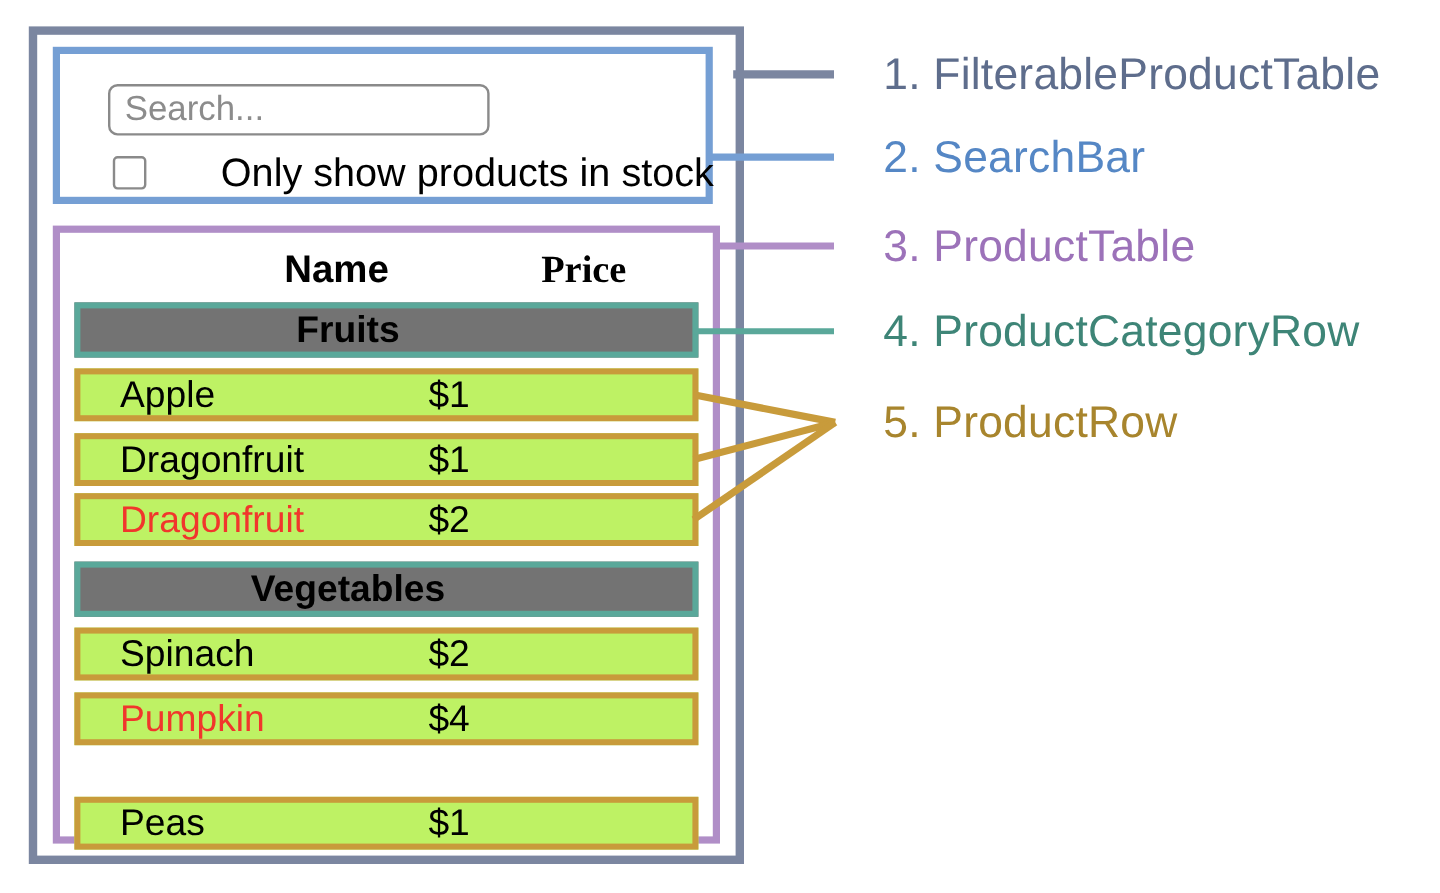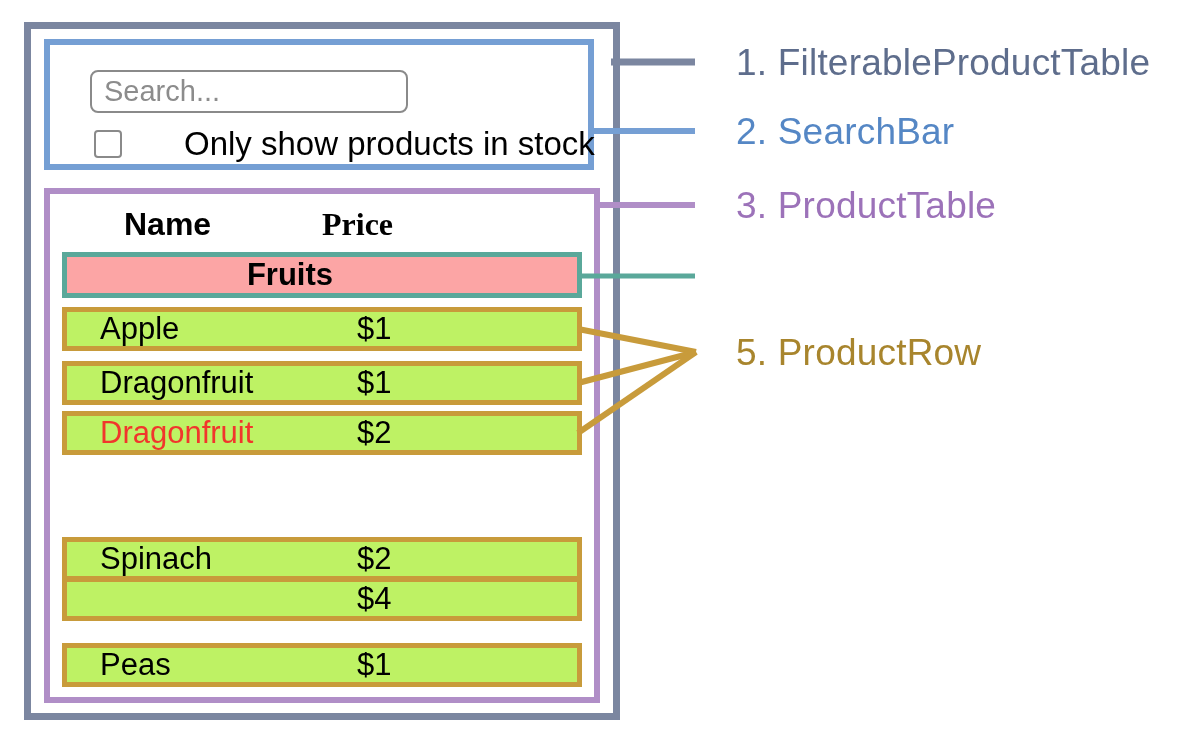--- a/index.html
+++ b/index.html
@@ -59,33 +59,33 @@
     left: 140px; top: 124px; height: 40px; line-height: 40px;
     font-size: 33px;
     color: var(--text);
     white-space: nowrap;
     margin-left: 44px;
   }
   .col-header {
     position: absolute;
     top: 203px; height: 42px; line-height: 42px;
     width: 200px;
-    text-align: left;
+    text-align: right;
     font-size: 32px;
     font-weight: bold;
     color: var(--text);
   }
   .col-header.name-h { left: 124px; }
   .col-header.price-h { left: 322px; font-family: Liberation Serif, serif; }
   .category-row {
     position: absolute;
     box-sizing: border-box;
     left: 62px; width: 520px; height: 46px;
     border: 5px solid var(--category-border);
-    background: #fca5a5;
+    background: #737373;
   }
   .category-row .cat-label {
     position: absolute;
     left: 0; top: 0; width: 446px; height: 36px; line-height: 36px;
     text-align: center;
     font-size: 31px;
     font-weight: bold;
     color: var(--text);
     white-space: nowrap;
   }
@@ -158,41 +158,46 @@
   </div>
   <div class="product-row" style="top:361px">
     <span class="cell name" data-variant="in-stock">Dragonfruit</span>
     <span class="cell price">$1</span>
   </div>
   <div class="product-row" style="top:411px">
     <span class="cell name" data-variant="out-of-stock">Dragonfruit</span>
     <span class="cell price">$2</span>
   </div>
 
-
-  <div class="product-row" style="top:537px">
+  <div class="category-row" style="top:468px">
+    <span class="cat-label">Vegetables</span>
+  </div>
+
+  <div class="product-row" style="top:523px">
     <span class="cell name" data-variant="in-stock">Spinach</span>
     <span class="cell price">$2</span>
   </div>
   <div class="product-row" style="top:577px">
+    <span class="cell name" data-variant="out-of-stock">Pumpkin</span>
     <span class="cell price">$4</span>
   </div>
-  <div class="product-row" style="top:643px">
+  <div class="product-row" style="top:664px">
     <span class="cell name" data-variant="in-stock">Peas</span>
     <span class="cell price">$1</span>
   </div>
 
   <svg class="connectors" viewBox="0 0 1200 744" xmlns="http://www.w3.org/2000/svg">
     <line class="l-outer" x1="611" y1="62" x2="695" y2="62"></line>
     <line class="l-search" x1="590" y1="131" x2="695" y2="131"></line>
     <line class="l-table" x1="596" y1="205" x2="695" y2="205"></line>
     <line class="l-category" x1="578" y1="276" x2="695" y2="276"></line>
     <line class="l-row" x1="578" y1="329" x2="696" y2="352"></line>
     <line class="l-row" x1="578" y1="383" x2="696" y2="352"></line>
     <line class="l-row" x1="578" y1="433" x2="696" y2="352"></line>
   </svg>
 
   <div class="anno anno-1">1. FilterableProductTable</div>
   <div class="anno anno-2">2. SearchBar</div>
   <div class="anno anno-3">3. ProductTable</div>
+  <div class="anno anno-4">4. ProductCategoryRow</div>
   <div class="anno anno-5">5. ProductRow</div>
 
 </div>
 
 </body></html>

